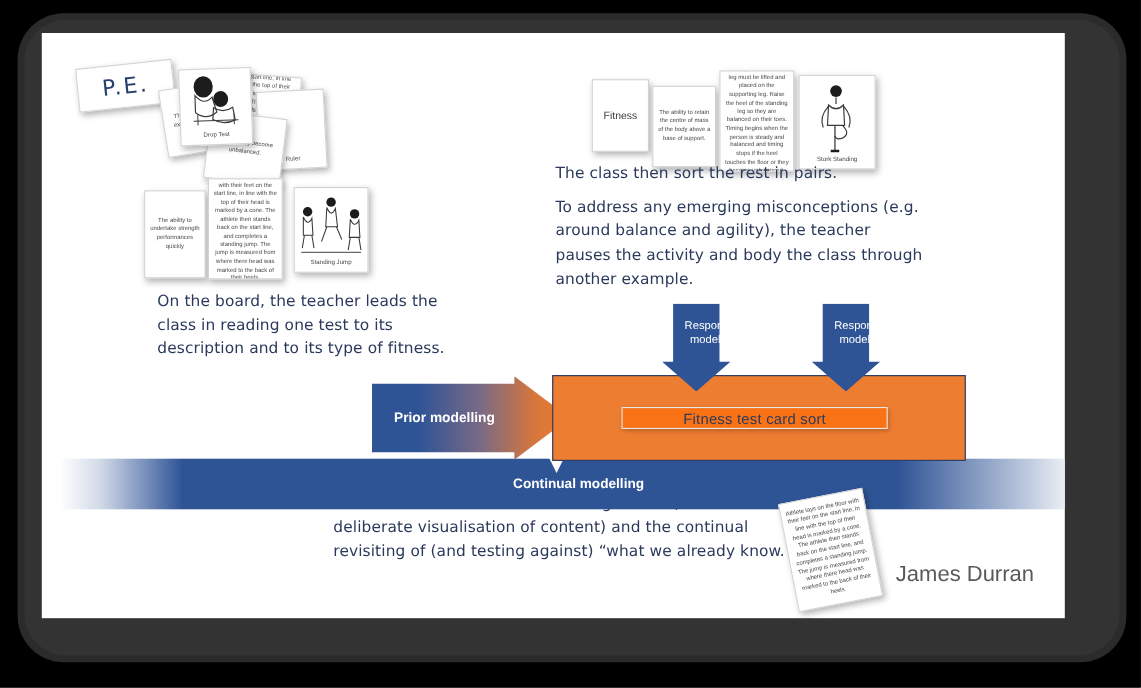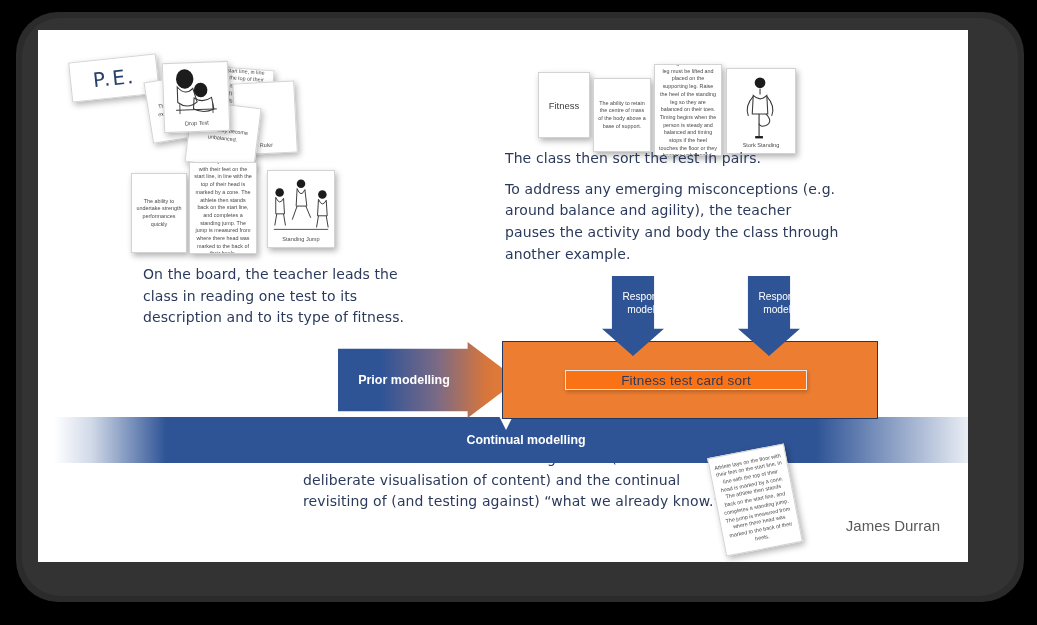--- a/index.html
+++ b/index.html
@@ -233,21 +233,21 @@
     background: #ffffff;
     -webkit-clip-path: polygon(0 0, 100% 0, 50% 100%);
     clip-path: polygon(0 0, 100% 0, 50% 100%);
   }
 
   
   .signature {
     position: absolute;
     right: 28px;
     bottom: 28px;
-    font-size: 15px;
+    font-size: 20px;
     color: #595959;
     font-family: "Liberation Sans", sans-serif;
     margin-top: 28px;
   }
 </style>
 </head>
 <body>
 
 <div id="stage">
 

